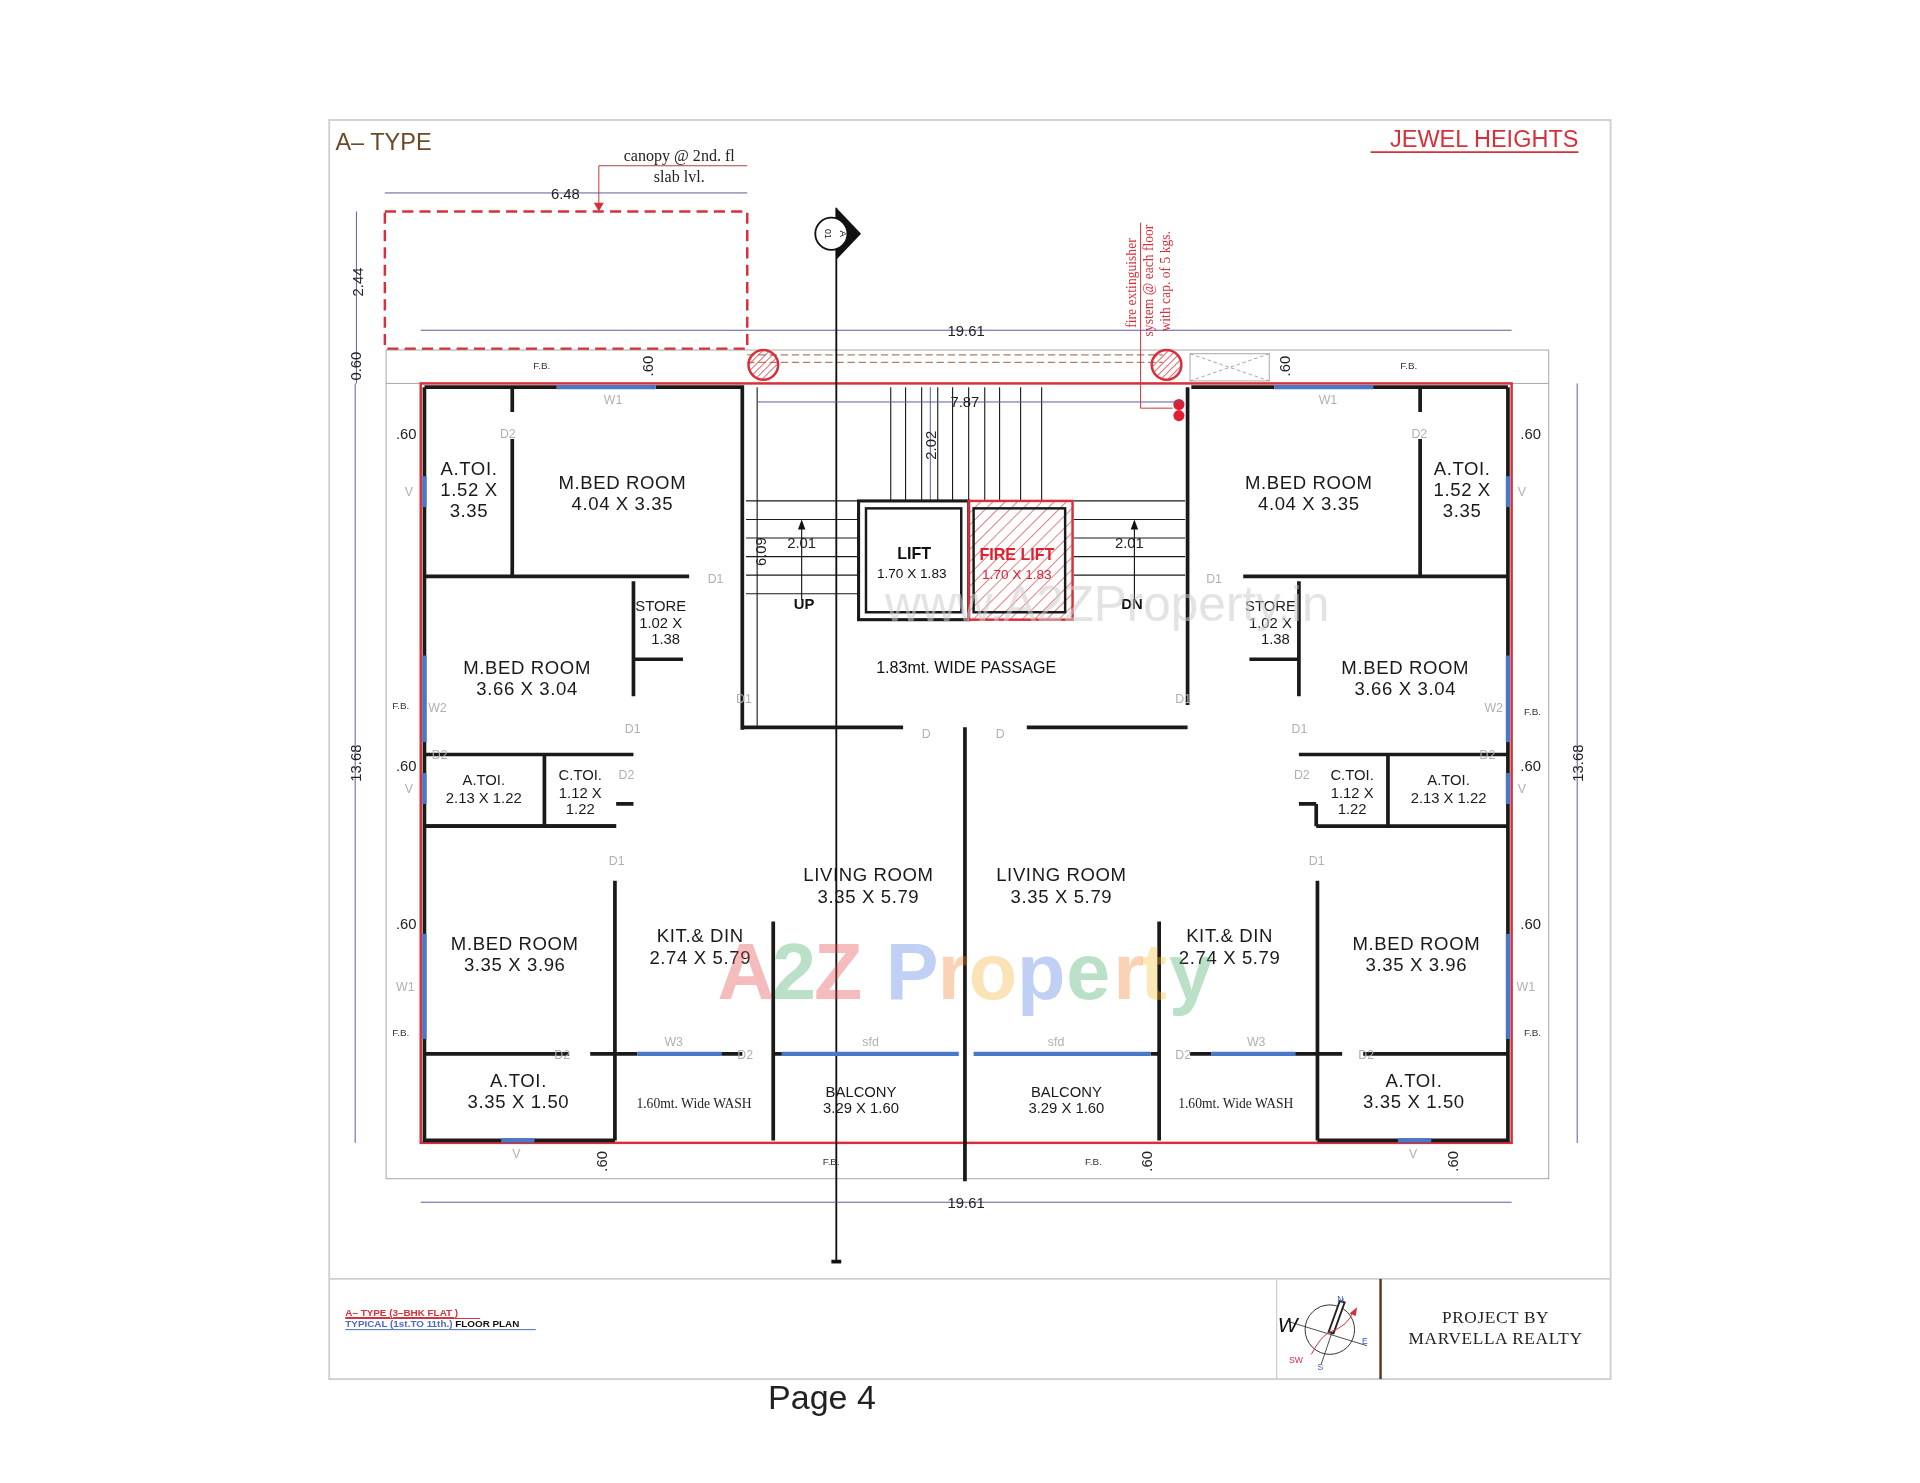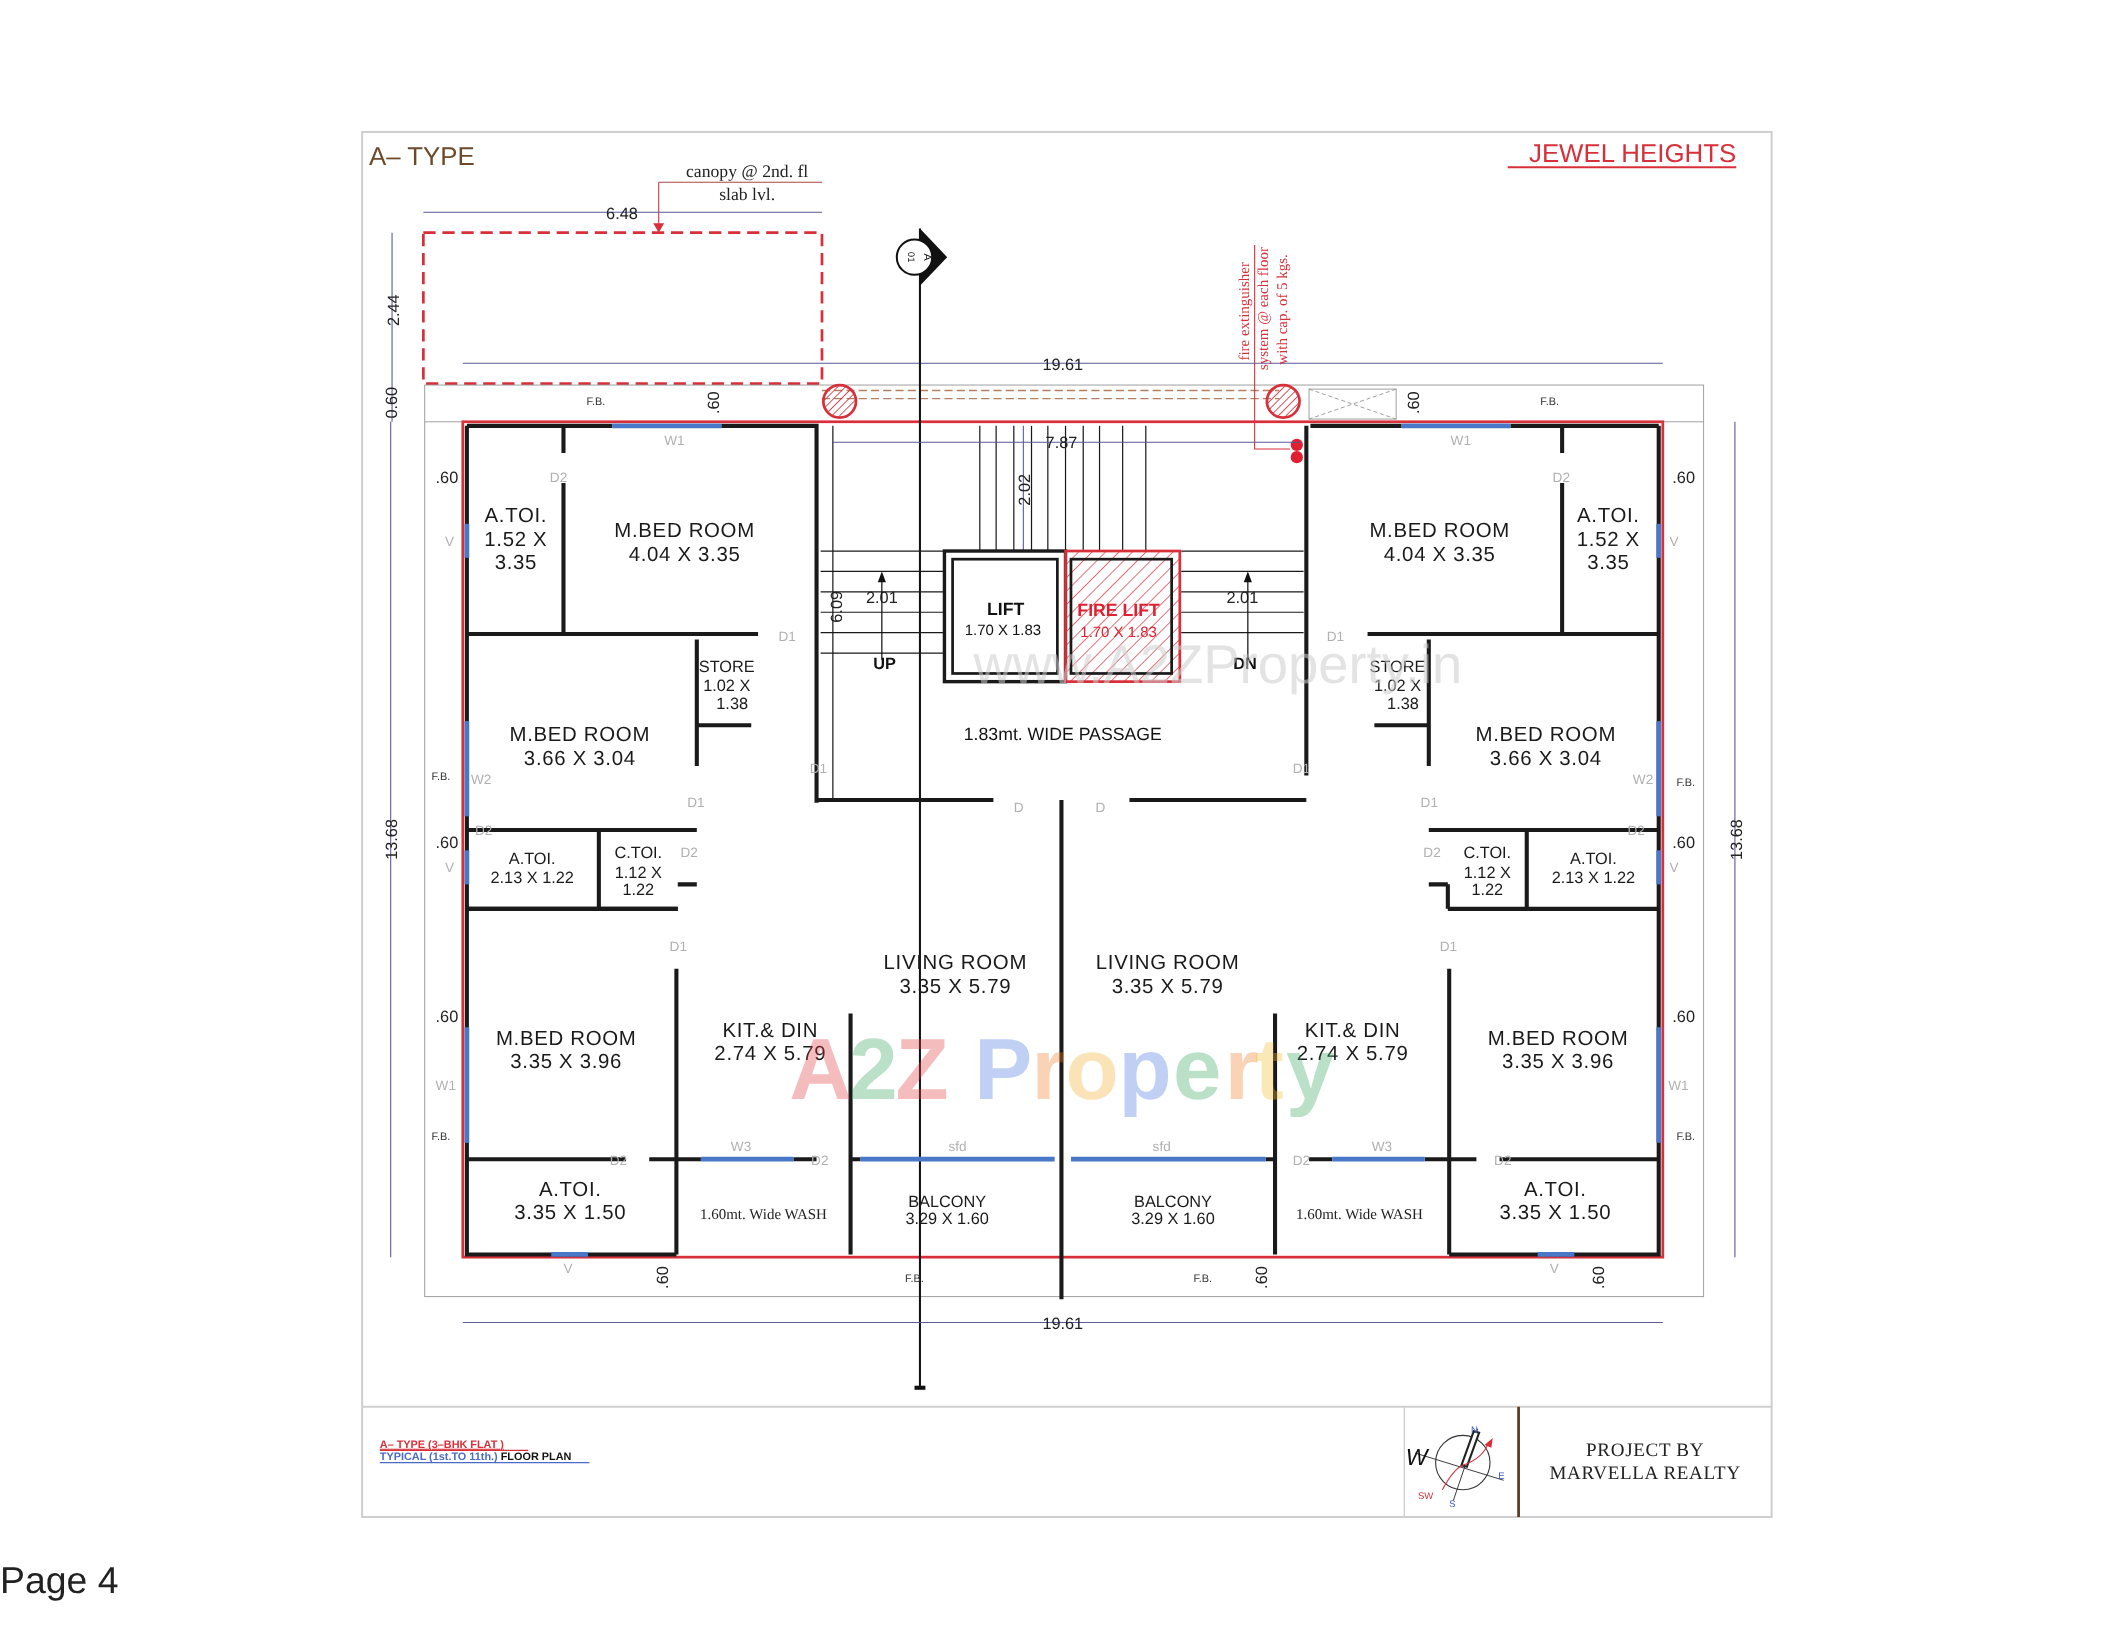--- a/index.html
+++ b/index.html
@@ -9,21 +9,21 @@
   .serif { font-family:"Liberation Serif", serif; }
   .room { fill:#1a1a1a; font-size:15px; letter-spacing:0.5px; }
   .room-sm { fill:#1a1a1a; font-size:12px; }
   .dim { fill:#222; font-size:12px; }
   .tag { fill:#b0b0b0; font-size:10px; }
   .fb { fill:#333; font-size:8px; }
   .wall { stroke:#1a1a1a; stroke-width:3; fill:none; }
   .dimline { stroke:#5a5a9a; stroke-width:0.8; fill:none; }
   .win { stroke:#4a78c8; stroke-width:3.5; }
   .thin { stroke:#9a9a9a; stroke-width:0.7; fill:none; }
-  #page-label { position:absolute; left:0; width:1644px; top:1418px; font-size:34px; color:#222; font-family:"Liberation Sans", sans-serif; }
+  #page-label { position:absolute; left:0; width:1644px; top:1378px; text-align:center; font-size:34px; color:#222; font-family:"Liberation Sans", sans-serif; }
 </style>
 </head>
 <body>
 
 <div id="sheet">
 <svg width="1920" height="1483" viewBox="0 0 1552 1199" xmlns="http://www.w3.org/2000/svg">
   <defs>
     <pattern id="hatch" patternUnits="userSpaceOnUse" width="7" height="7" patternTransform="rotate(45)">
       <line x1="0" y1="0" x2="0" y2="7" stroke="#d8303a" stroke-width="1"></line>
     </pattern>

